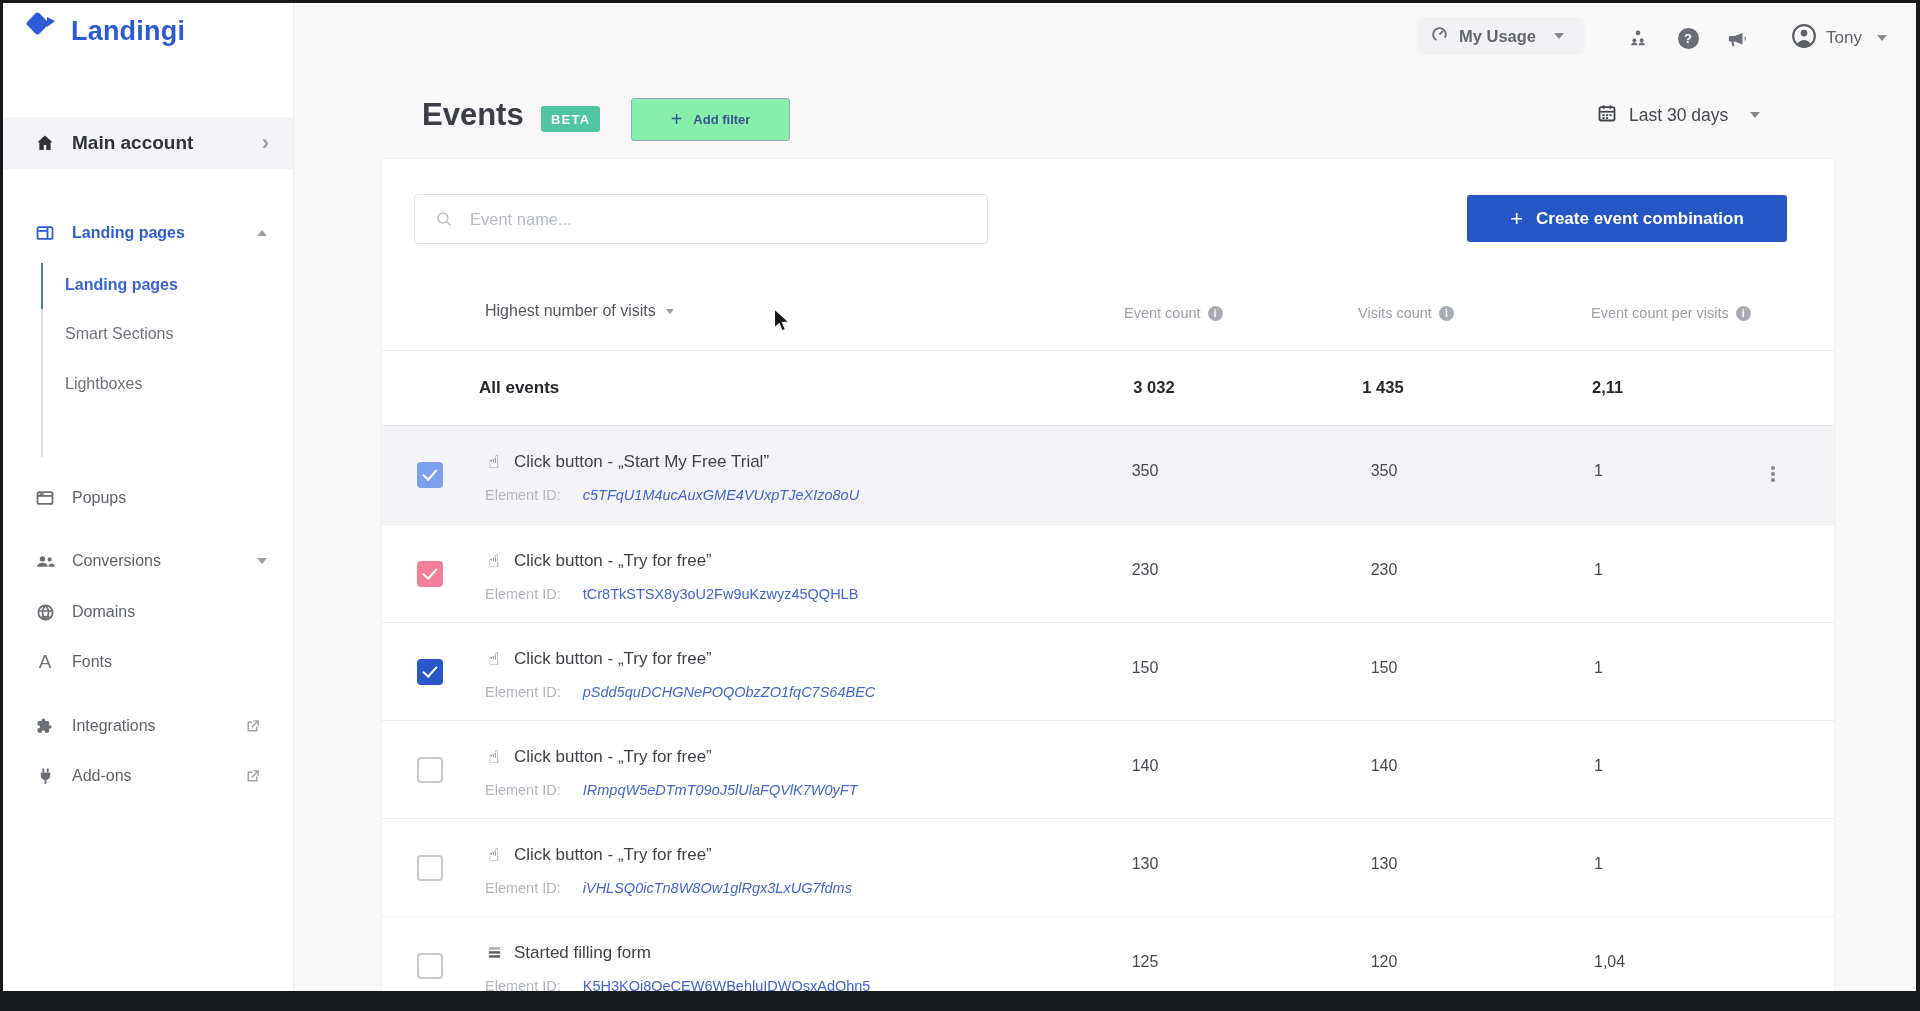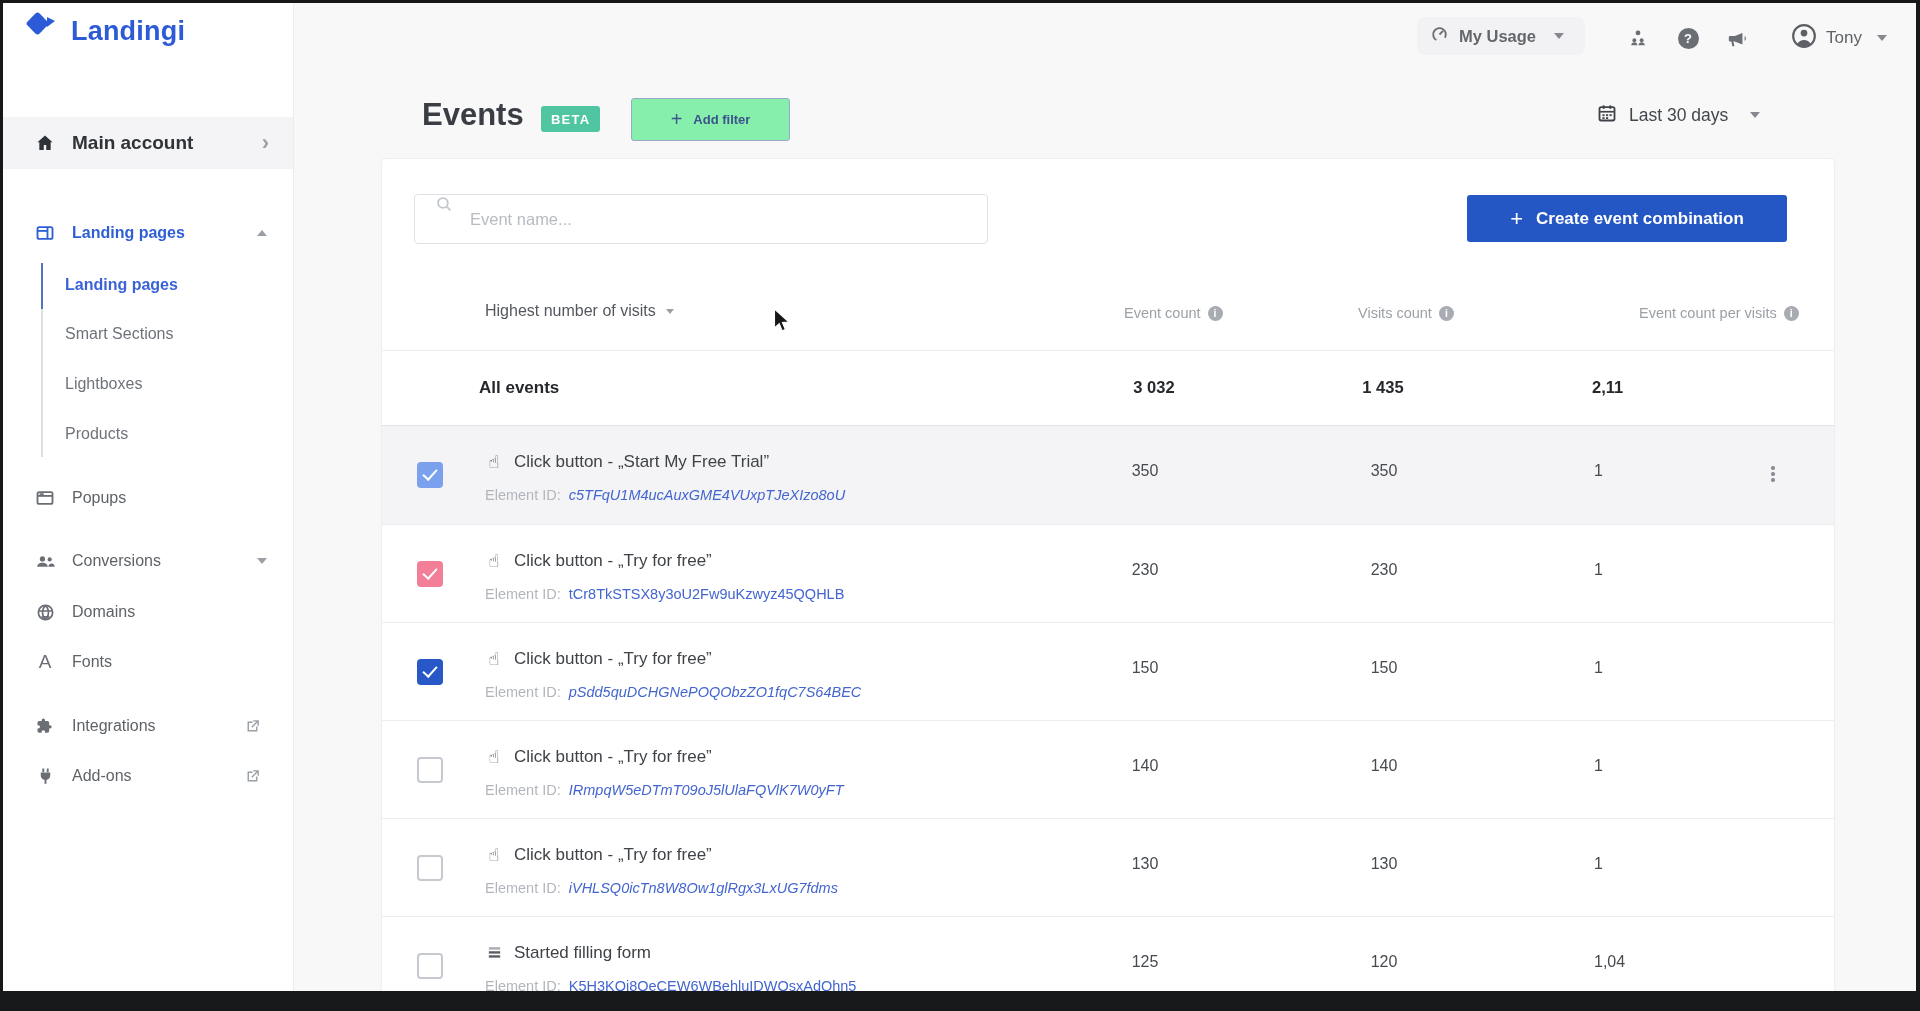--- a/index.html
+++ b/index.html
@@ -48,36 +48,36 @@
         color:#3d538c;font-size:13px;font-weight:700}
   .add-filter .plus::after{content:"+";font-size:20px;font-weight:400}
   .daterange{position:absolute;left:1594px;top:100px;display:flex;align-items:center;gap:12px;cursor:pointer}
   .daterange-label{font-size:17.5px;color:#43474c}
   .daterange .caret{width:0;height:0;border-left:5px solid transparent;border-right:5px solid transparent;border-top:6px solid #85898f;margin-left:10px}
 
   
   .card{position:absolute;left:378px;top:155px;width:1454px;height:836px;background:#fff;border:1px solid #efeff1;
         box-sizing:border-box;border-radius:4px;box-shadow:0 1px 2px rgba(20,20,30,.04);overflow:hidden}
   .search-box{position:absolute;left:32px;top:35px;width:574px;height:50px;border:1px solid #dfe1e5;border-radius:4px;
-        box-sizing:border-box;display:flex;background:#fff}
+        box-sizing:border-box;display:flex;align-items:center;background:#fff}
   .search-box svg{margin:0 14px 0 20px}
   .search-box input{border:none;outline:none;flex:1;font-size:16.5px;color:#3f4347;font-family:"Liberation Sans",sans-serif;background:transparent}
   .search-box input::placeholder{color:#b7bbc2}
   .btn-outline{position:absolute;left:812px;top:36px;width:261px;height:47px;background:#fff;border:1px solid #2b5ccc;
         border-radius:3px;box-sizing:border-box;display:flex;align-items:center;justify-content:center;gap:12px;
         color:#2456c4;font-size:17px;font-weight:700;cursor:pointer}
   .btn-primary{position:absolute;left:1085px;top:36px;width:320px;height:47px;background:#2456c4;border-radius:3px;
         display:flex;align-items:center;justify-content:center;gap:13px;color:#fff;font-size:17px;font-weight:700;cursor:pointer}
   .btn-primary .plus::after{content:"+";font-size:22px;font-weight:400}
 
   .sort-by{position:absolute;left:103px;top:143px;display:flex;align-items:center;gap:10px;cursor:pointer;
         font-size:16px;color:#54585e}
   .sort-caret{width:0;height:0;border-left:4.5px solid transparent;border-right:4.5px solid transparent;border-top:5.5px solid #9aa0a6}
   .hcell{position:absolute;top:146px;display:flex;align-items:center;gap:7px;font-size:14.5px;color:#9ba0a6}
-  .h-ec{left:742px}.h-vc{left:976px}.h-pv{left:1257px}
+  .h-ec{left:742px}.h-vc{left:976px}.h-pv{left:1209px}
   .info{width:15px;height:15px;border-radius:50%;background:#a8acb2;color:#fff;display:inline-flex;align-items:center;justify-content:center;font-size:10.5px;font-weight:700}
   .info::after{content:"i"}
 
   .summary{position:absolute;left:0;top:191px;width:1454px;height:76px;border-top:1px solid #ededef;border-bottom:1px solid #e2e3e7;box-sizing:border-box}
   .summary-label{position:absolute;left:97px;top:27px;font-size:17px;font-weight:700;color:#26282c}
   .sum-num{position:absolute;top:27px;font-size:16.5px;font-weight:700;color:#26282c}
   .sum-ec{left:692px;width:160px;text-align:center}
   .sum-vc{left:921px;width:160px;text-align:center}
   .sum-pv{left:1210px}
 
@@ -90,21 +90,21 @@
   .cb-checked::after{content:"";position:absolute;left:9px;top:4px;width:6px;height:12px;
       border-right:2.6px solid #fff;border-bottom:2.6px solid #fff;transform:rotate(42deg)}
   .cb-lightblue{background:#7ba1ee}
   .cb-pink{background:#f27f97}
   .cb-blue{background:#2857c8}
   .row-icon{position:absolute;left:101px;top:24px;width:22px;height:22px;display:flex;align-items:center;justify-content:center}
   .click-glyph::after{content:"\261D";font-family:"DejaVu Sans",sans-serif;font-size:18px;color:#55585d}
   .rtitle{position:absolute;left:132px;top:26px;font-size:17px;color:#3f4347}
   .rid{position:absolute;left:103px;top:61px;font-size:14.5px}
   .rid-label{color:#b2b6bc}
-  .rid-value{color:#4365cf;margin-left:8px}
+  .rid-value{color:#4365cf;margin-left:22px}
   .rid-value.italic{font-style:italic}
   .cell{position:absolute;top:36px;font-size:16px;color:#474b50}
   .cell.ec{left:683px;width:160px;text-align:center}
   .cell.vc{left:922px;width:160px;text-align:center}
   .cell.pv{left:1212px}
   .kebab{position:absolute;left:1378px;top:33px;width:26px;height:30px;display:flex;flex-direction:column;align-items:center;justify-content:center;gap:2.6px}
   .kebab i{width:3.4px;height:3.4px;border-radius:50%;background:#8a8e94}
 
   .cursor{position:absolute;left:770px;top:305px;z-index:50;pointer-events:none}
 </style>
@@ -150,23 +150,20 @@
     <div class="sub-line-active"></div>
 
     <div class="nav-item nav-sub active" style="top:258px">
       <span>Landing pages</span>
     </div>
     <div class="nav-item nav-sub" style="top:307px">
       <span>Smart Sections</span>
     </div>
     <div class="nav-item nav-sub" style="top:357px">
       <span>Lightboxes</span>
-    </div>
-    <div class="nav-item nav-sub" style="top:407px">
-      <span>Products</span>
     </div>
 
     <div class="nav-item" style="top:471px">
       <span class="ni-icon">
         <svg width="20" height="20" viewBox="0 0 24 24">
           <rect x="3" y="5" width="18" height="14" rx="2" fill="none" stroke="#6b6f75" stroke-width="2.2"></rect>
           <line x1="3" y1="9.5" x2="21" y2="9.5" stroke="#6b6f75" stroke-width="2.2"></line>
           <rect x="5.5" y="6.3" width="5" height="2" fill="#6b6f75"></rect>
         </svg>
       </span>

